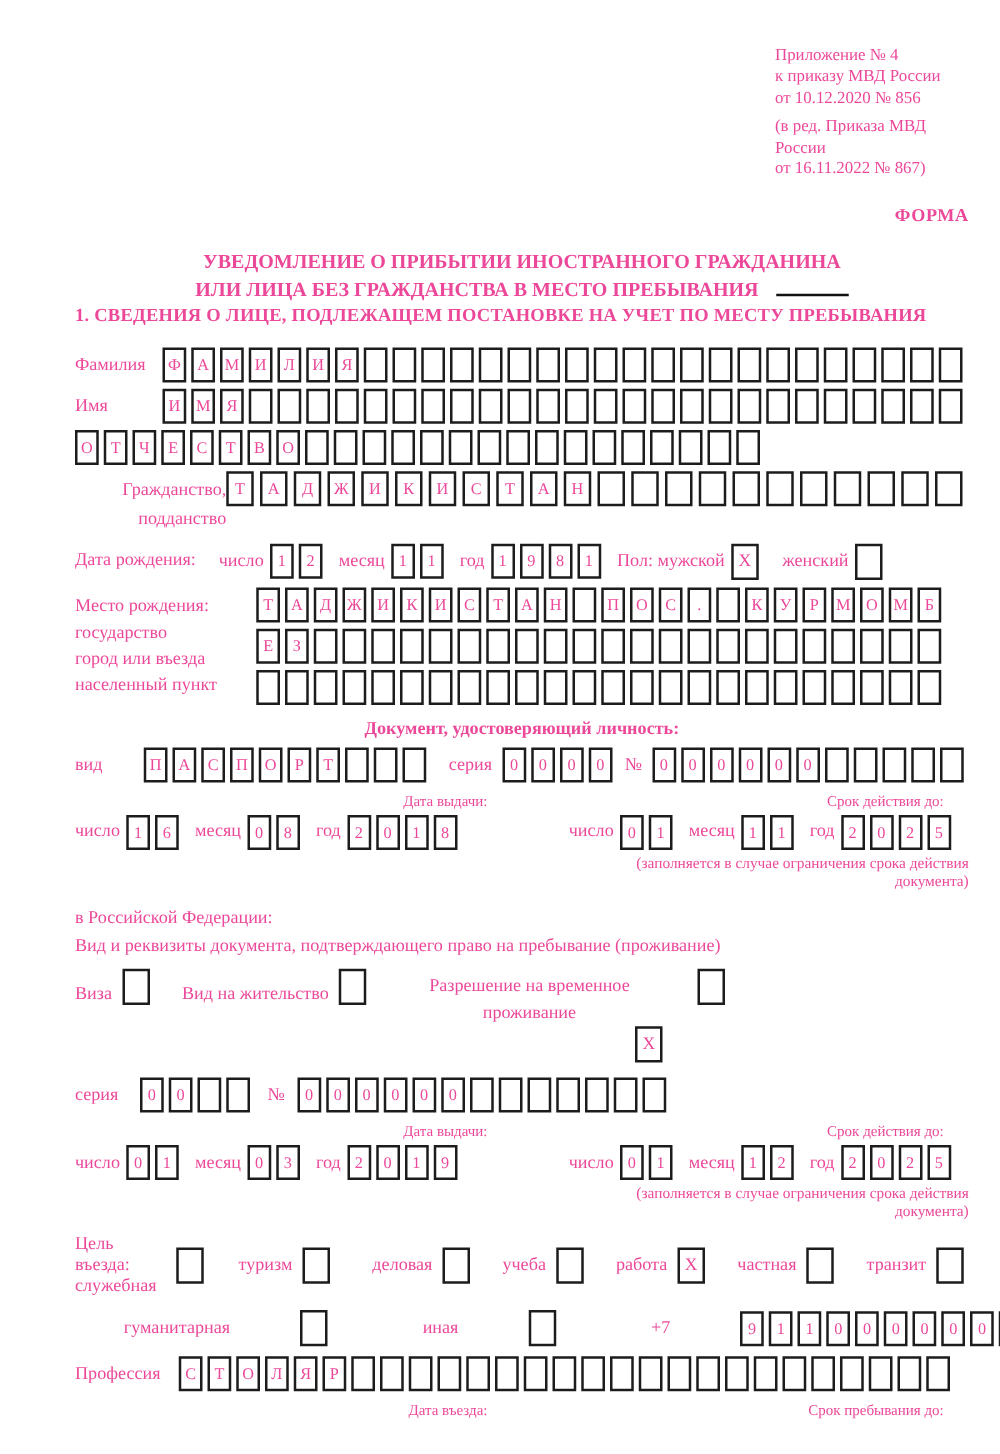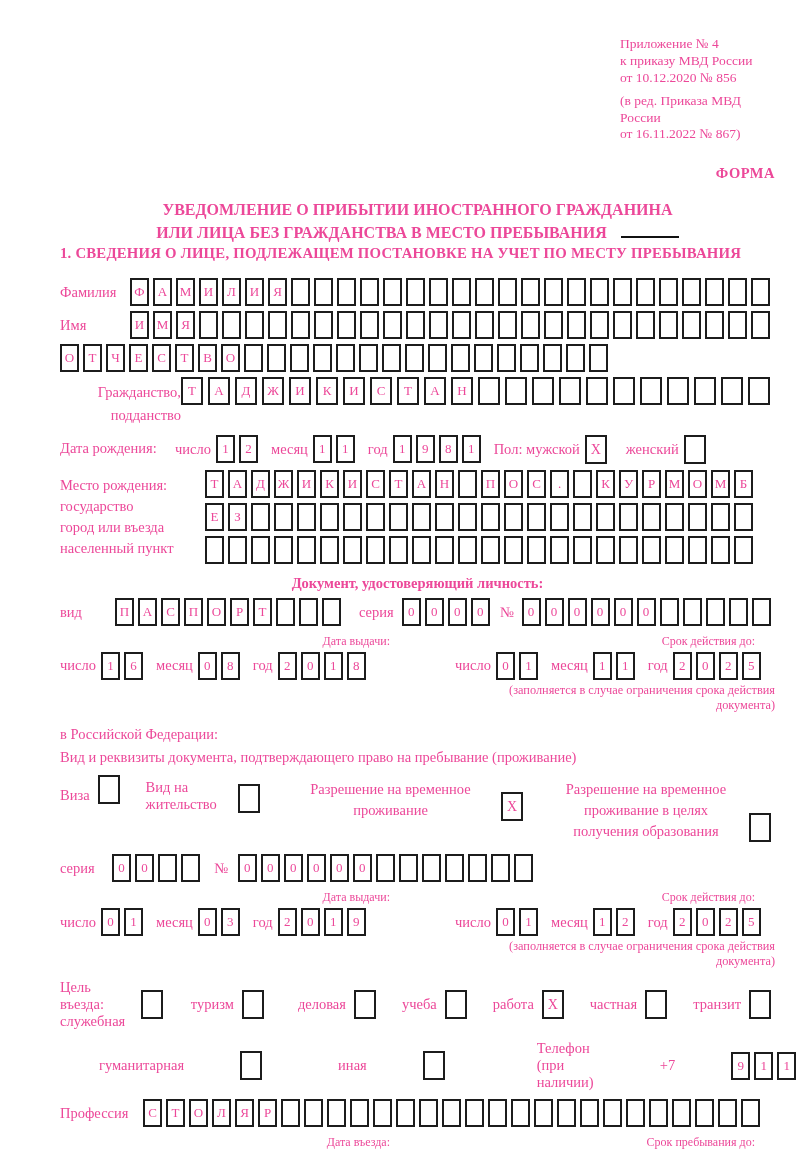--- a/index.html
+++ b/index.html
@@ -181,26 +181,25 @@
 
   <div class="opts">
     <div class="opt">
       <div class="olbl" style="padding-top:4px;">Виза</div>
       <div class="bxs cbx"><span class="cell"></span></div>
     </div>
     <div class="opt" style="margin-left:8px;">
       <div class="olbl">Вид на жительство</div>
       <div class="bxs cbx"><span class="cell"></span></div>
     </div>
-    <div class="opt" style="margin-left:10px;">
+    <div class="opt" style="margin-left:10px;flex-direction:column;">
       <div class="olbl ctr w205">Разрешение на временное проживание</div>
       <div class="bxs cbx"><span class="cell">X</span></div>
     </div>
     <div class="opt" style="margin-left:10px;margin-right:0;">
-      <div class="olbl ctr w190">Разрешение на временное проживание в целях получения образования</div>
       <div class="bxs cbx"><span class="cell"></span></div>
     </div>
   </div>
 
   <div class="row" style="margin-top:12px;">
     <div class="lbl" style="width:52px;">серия</div>
     <div class="bxs"><span class="cell">0</span><span class="cell">0</span><span class="cell"></span><span class="cell"></span></div>
     <div class="lbl" style="margin:0 10px 0 10px;">№</div>
     <div class="bxs"><span class="cell">0</span><span class="cell">0</span><span class="cell">0</span><span class="cell">0</span><span class="cell">0</span><span class="cell">0</span><span class="cell"></span><span class="cell"></span><span class="cell"></span><span class="cell"></span><span class="cell"></span><span class="cell"></span><span class="cell"></span></div>
   </div>
@@ -246,21 +245,20 @@
     <span class="bxs cbx"><span class="cell"></span></span>
     <span class="pl" style="margin-left:8px;">транзит</span>
     <span class="bxs cbx" style="margin-right:0;"><span class="cell"></span></span>
   </div>
 
   <div class="prow indent">
     <span class="pl">гуманитарная</span>
     <span class="bxs cbx"><span class="cell"></span></span>
     <span class="pl" style="margin-left:10px;">иная</span>
     <span class="bxs cbx"><span class="cell"></span></span>
-    <span class="pl" style="margin-left:26px;">Телефон (при наличии)</span>
     <span class="pl phpre">+7</span>
     <span class="bxs"><span class="cell">9</span><span class="cell">1</span><span class="cell">1</span><span class="cell">0</span><span class="cell">0</span><span class="cell">0</span><span class="cell">0</span><span class="cell">0</span><span class="cell">0</span><span class="cell"></span></span>
   </div>
 
   <div class="row" style="margin-top:8px;">
     <div class="lbl w83">Профессия</div>
     <div class="bxs"><span class="cell">С</span><span class="cell">Т</span><span class="cell">О</span><span class="cell">Л</span><span class="cell">Я</span><span class="cell">Р</span><span class="cell"></span><span class="cell"></span><span class="cell"></span><span class="cell"></span><span class="cell"></span><span class="cell"></span><span class="cell"></span><span class="cell"></span><span class="cell"></span><span class="cell"></span><span class="cell"></span><span class="cell"></span><span class="cell"></span><span class="cell"></span><span class="cell"></span><span class="cell"></span><span class="cell"></span><span class="cell"></span><span class="cell"></span><span class="cell"></span><span class="cell"></span></div>
   </div>
 
   <div class="dates">

